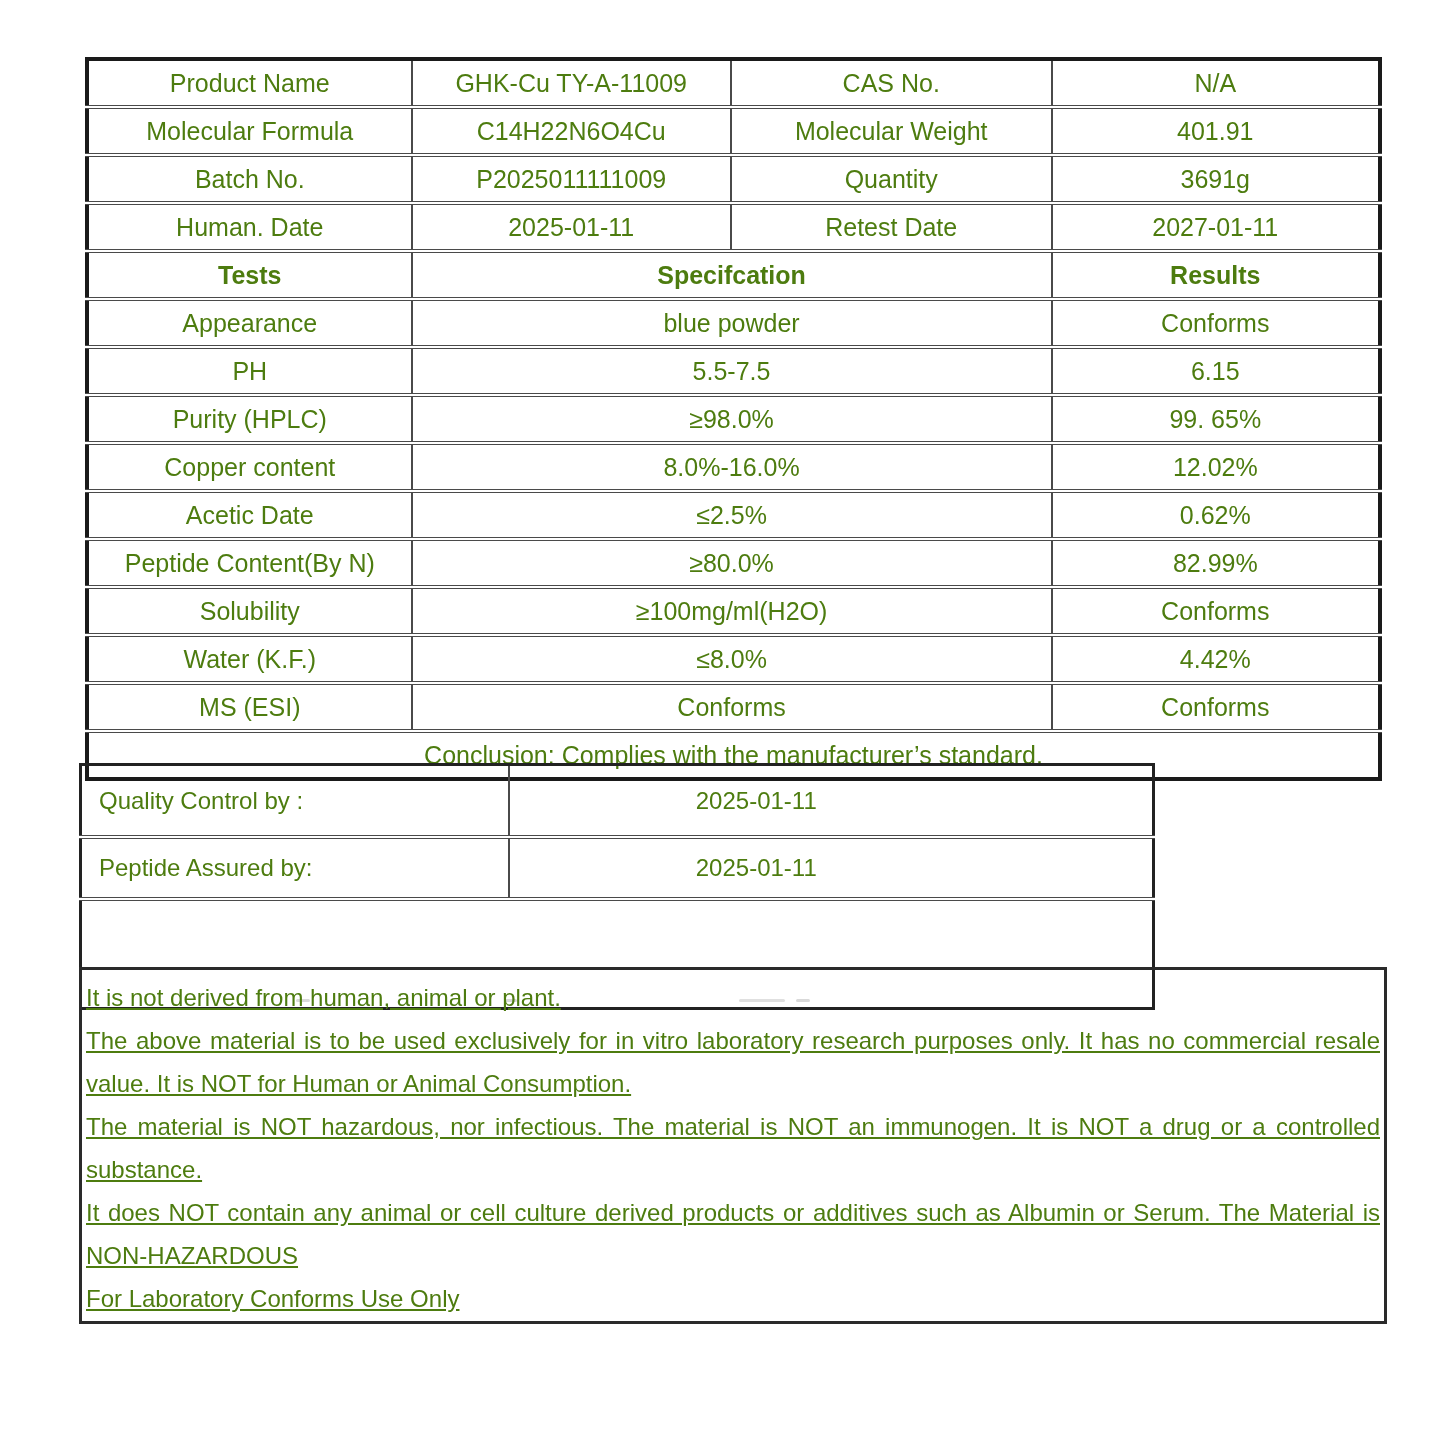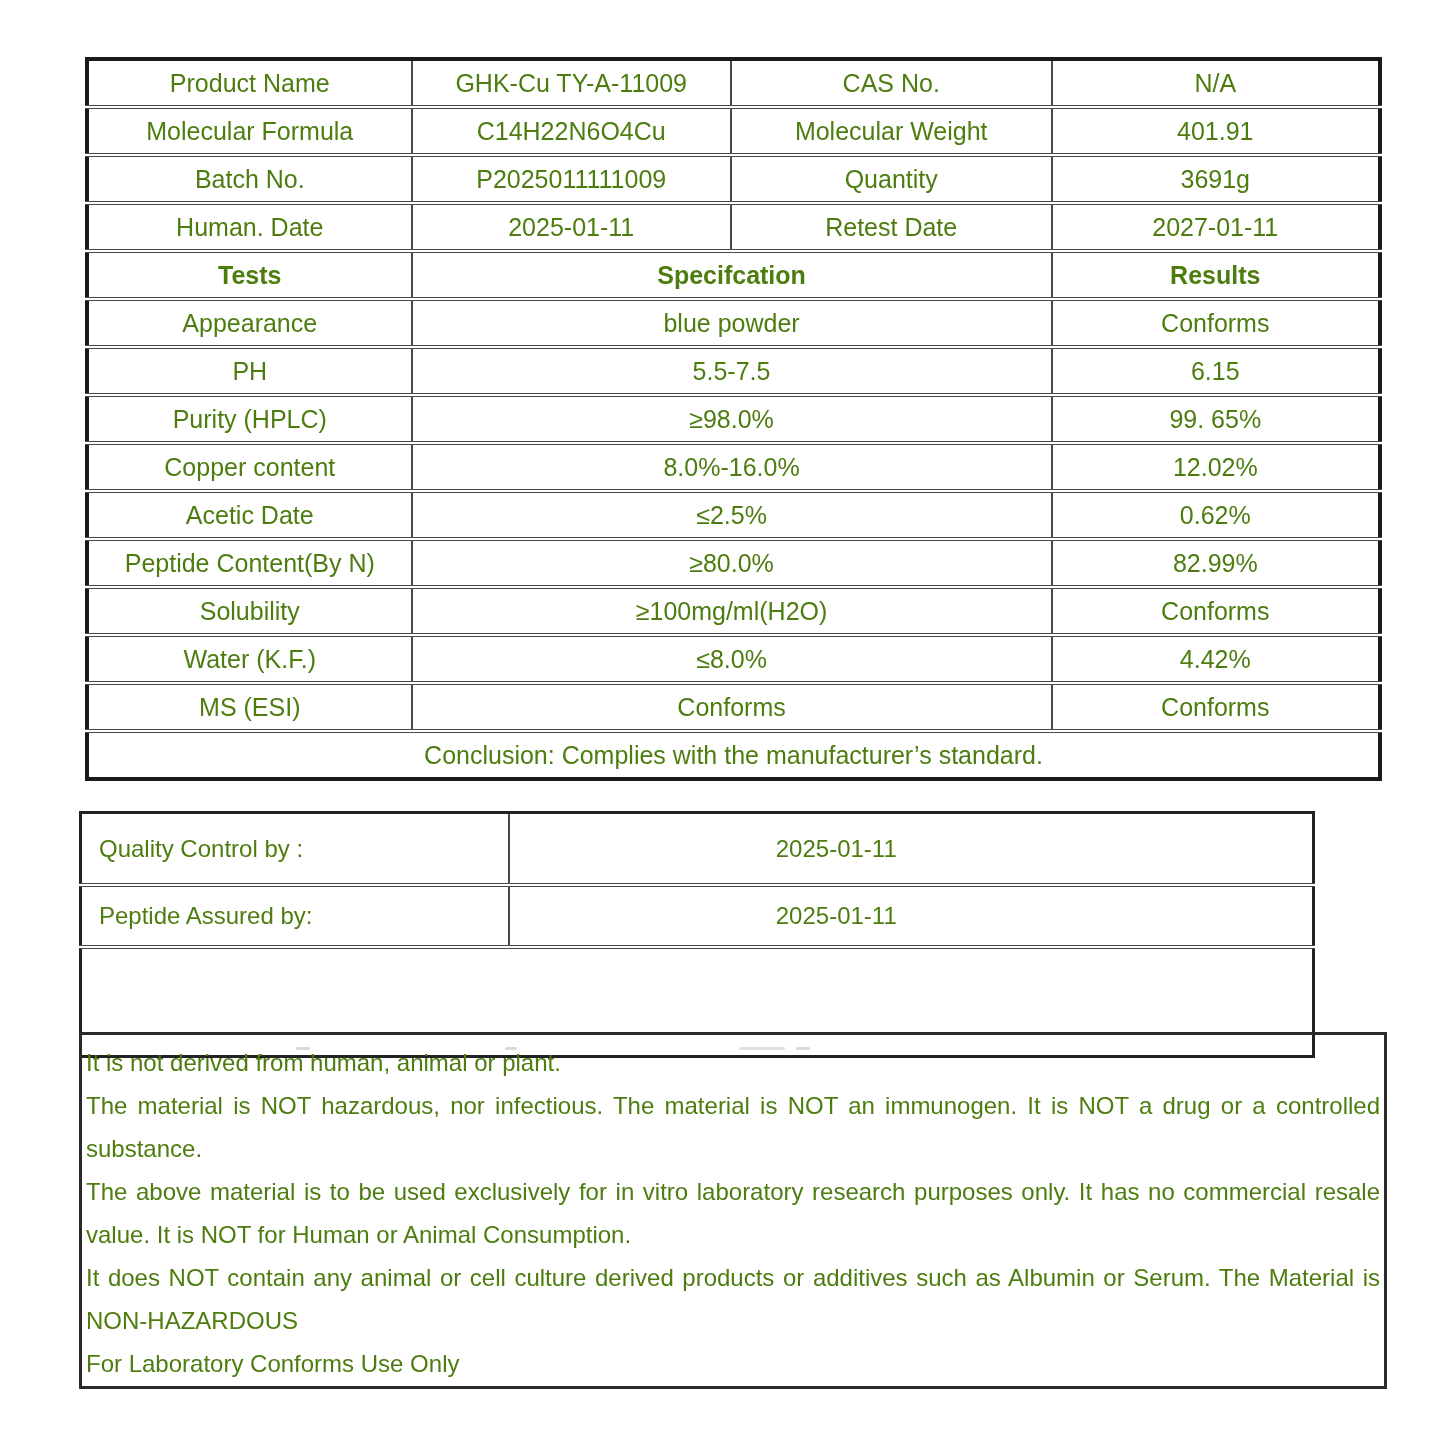--- a/index.html
+++ b/index.html
@@ -23,25 +23,24 @@
     border-left:2px solid #4a4a4a;border-right:2px solid #4a4a4a;
     text-align:center;vertical-align:middle;
     height:44px;padding:0 6px;
     white-space:nowrap;overflow:hidden;
   }
   table.t1 tr + tr td{border-top:4px double #4a4a4a;}
   table.t1 tr.hdr td{font-weight:bold;}
 
   
   table.t2{
-    position:absolute;left:79px;top:763px;width:1236px;
+    position:absolute;left:79px;top:763px;width:1076px;
     border-collapse:collapse;table-layout:fixed;
     border:3px solid #222222;
     font-size:24px;
-    margin-top:48px;
   }
   table.t2 td{
     border-left:2px solid #4a4a4a;border-right:2px solid #4a4a4a;
     vertical-align:middle;
   }
   table.t2 tr + tr td{border-top:4px double #4a4a4a;}
   table.t2 td.lbl{text-align:left;padding-left:17px;}
   table.t2 td.val{text-align:center;padding-right:150px;}
   table.t2 tr.r1 td{height:67px;}
   table.t2 tr.r2 td{height:56px;}
@@ -50,26 +49,27 @@
     position:absolute;bottom:5px;height:3px;
     background:#d9d9d9;border-radius:2px;
   }
   .fm1{left:214px;width:14px;}
   .fm2{left:423px;width:12px;}
   .fm3{left:657px;width:46px;background:#e0e0e0;}
   .fm4{left:714px;width:14px;}
 
   
   .t3{
-    position:absolute;left:79px;top:1032px;width:1308px;height:357px;
+    position:absolute;left:79px;top:967px;width:1308px;height:357px;
     box-sizing:border-box;
     border:3px solid #2a2a2a;
     font-size:24px;line-height:43px;
     padding:6px 4px 0 4px;
     overflow:hidden;
+    text-decoration:underline;
   }
   .t3 p{margin:0;}
   .t3 p.just{text-align:justify;}
 </style>
 </head>
 <body>
 
 <div class="page">
 
   <table class="t1">
@@ -183,19 +183,19 @@
           <span class="faint-mark fm2"></span>
           <span class="faint-mark fm3"></span>
           <span class="faint-mark fm4"></span>
         </td>
       </tr>
     </tbody>
   </table>
 
   <div class="t3">
     <p>It is not derived from human, animal or plant.</p>
+    <p class="just">The above material is to be used exclusively for in vitro laboratory research purposes only. It has no commercial resale value. It is NOT for Human or Animal Consumption.</p>
     <p class="just">The material is NOT hazardous, nor infectious. The material is NOT an immunogen. It is NOT a drug or a controlled substance.</p>
-    <p class="just">The above material is to be used exclusively for in vitro laboratory research purposes only. It has no commercial resale value. It is NOT for Human or Animal Consumption.</p>
     <p class="just">It does NOT contain any animal or cell culture derived products or additives such as Albumin or Serum. The Material is NON-HAZARDOUS</p>
     <p>For Laboratory Conforms Use Only</p>
   </div>
 
 </div>
 
 </body></html>

